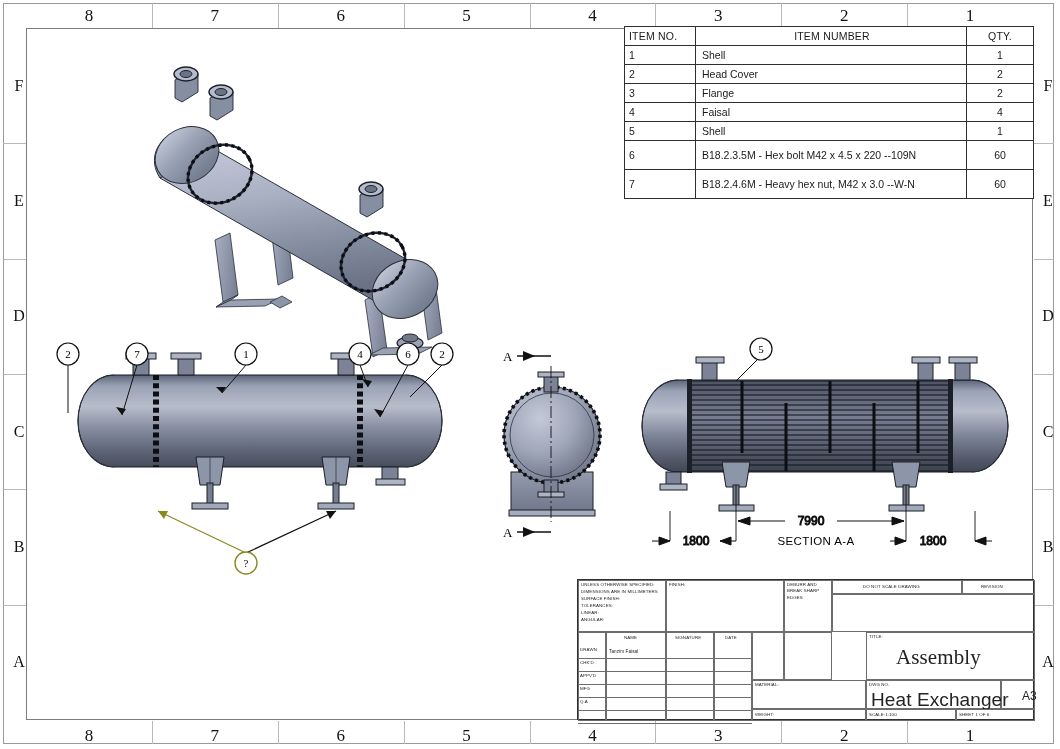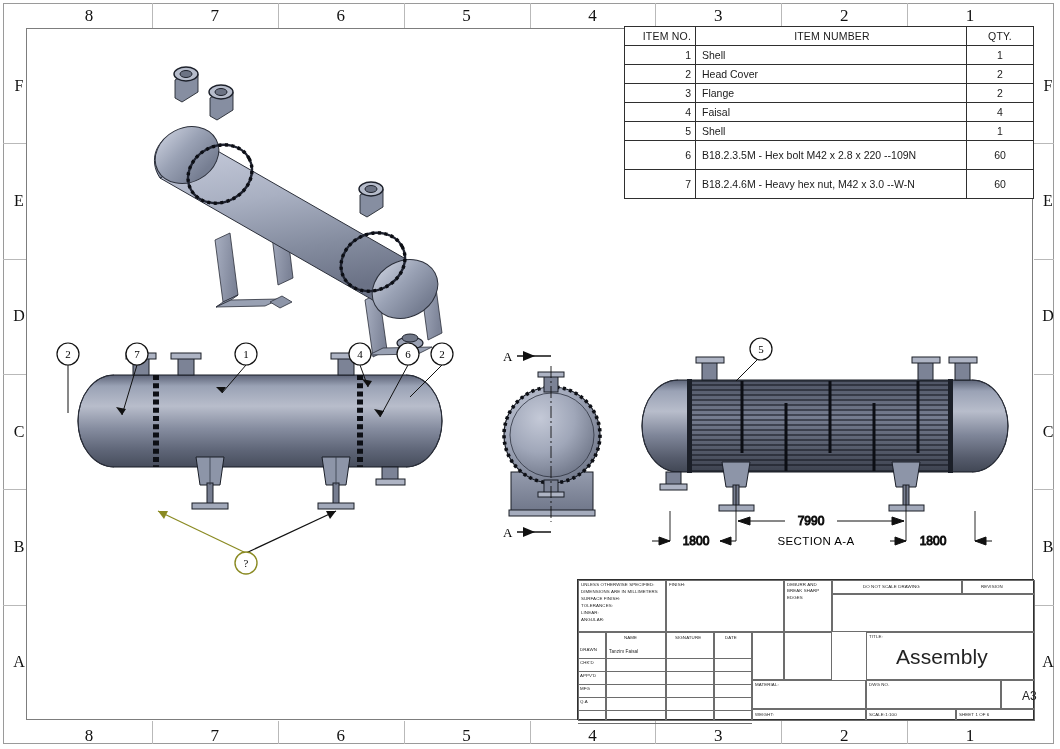--- a/index.html
+++ b/index.html
@@ -32,36 +32,36 @@
 
   
   #bom{
     position:absolute;left:624px;top:26px;width:410px;
     border-collapse:collapse;background:#fff;font-size:10.5px;
   }
   #bom td,#bom th{
     border:1px solid #2f2f2f;padding:2px 4px;height:14px;
     font-weight:normal;color:#1a1a1a;
   }
-  #bom .c-item{width:62px;text-align:right;margin-left:28px;}
+  #bom .c-item{width:62px;text-align:left;margin-left:28px;}
   #bom .c-part{text-align:left;padding-left:6px;}
   #bom .c-qty{width:58px;text-align:center;}
   #bom thead td{text-align:center;font-size:10.5px;letter-spacing:.2px;}
   #bom tbody tr.tall td{height:24px;}
 
   
   #titleblock{
     position:absolute;left:577px;top:579px;width:457px;height:141px;
     border:1px solid #2f2f2f;box-sizing:border-box;background:#fff;
     font-size:4.6px;line-height:1.45;color:#1c1c1c;
   }
   #titleblock .bx{position:absolute;box-sizing:border-box;border:1px solid #6d6d6d;}
   #titleblock .lbl{position:absolute;font-size:4.4px;color:#232323;white-space:nowrap;letter-spacing:.1px;}
   .tb-big{font-size:21px !important;color:#111;letter-spacing:.3px;
-          font-family:Liberation Sans, sans-serif;}
+          font-family:Liberation Serif, serif;}
   .tb-med{font-size:19px !important;color:#111;letter-spacing:.2px;}
   .tb-a3{font-size:12px !important;color:#111;}
   .tb-name{font-size:4.6px !important;color:#1a1a1a;}
 
   
   svg.view{position:absolute;overflow:visible;}
   .balloon-txt{font-size:11px;font-family:"Liberation Serif","DejaVu Serif",serif;
                text-anchor:middle;fill:#000;}
   .dimtxt{font-size:12px;font-family:"Liberation Sans","DejaVu Sans",sans-serif;
           text-anchor:middle;fill:#000;}
@@ -172,21 +172,21 @@
           <td class="c-part">Faisal</td>
           <td class="c-qty">4</td>
         </tr>
         <tr>
           <td class="c-item">5</td>
           <td class="c-part">Shell</td>
           <td class="c-qty">1</td>
         </tr>
         <tr class="tall">
           <td class="c-item">6</td>
-          <td class="c-part">B18.2.3.5M - Hex bolt M42 x 2.8 x 220 --109N</td>
+          <td class="c-part">B18.2.3.5M - Hex bolt M42 x 4.5 x 220 --109N</td>
           <td class="c-qty">60</td>
         </tr>
         <tr class="tall">
           <td class="c-item">7</td>
           <td class="c-part">B18.2.4.6M - Heavy hex nut,  M42 x 3.0 --W-N</td>
           <td class="c-qty">60</td>
         </tr>
       </tbody>
   </table>
 
@@ -588,20 +588,21 @@
     <div class="lbl" style="left:177px;top:102px;">MATERIAL:</div>
     <div class="bx" style="left:174px;top:129px;width:114px;height:12px;"></div>
     <div class="lbl" style="left:177px;top:132px;">WEIGHT:</div>
 
     <div class="bx" style="left:288px;top:52px;width:169px;height:48px;"></div>
     <div class="lbl" style="left:291px;top:54px;">TITLE:</div>
     <div class="lbl tb-big" style="left:318px;top:62px;">Assembly</div>
 
     <div class="bx" style="left:288px;top:100px;width:135px;height:29px;"></div>
     <div class="lbl" style="left:291px;top:102px;">DWG NO.</div>
+    <div class="lbl tb-med" style="left:293px;top:106px;">Heat Exchanger</div>
 
     <div class="bx" style="left:423px;top:100px;width:34px;height:29px;"></div>
     <div class="lbl tb-a3" style="left:444px;top:108px;">A3</div>
 
     <div class="bx" style="left:288px;top:129px;width:90px;height:12px;"></div>
     <div class="lbl" style="left:291px;top:132px;">SCALE:1:100</div>
     <div class="bx" style="left:378px;top:129px;width:79px;height:12px;"></div>
     <div class="lbl" style="left:381px;top:132px;">SHEET 1 OF 6</div>
   </div>
 

